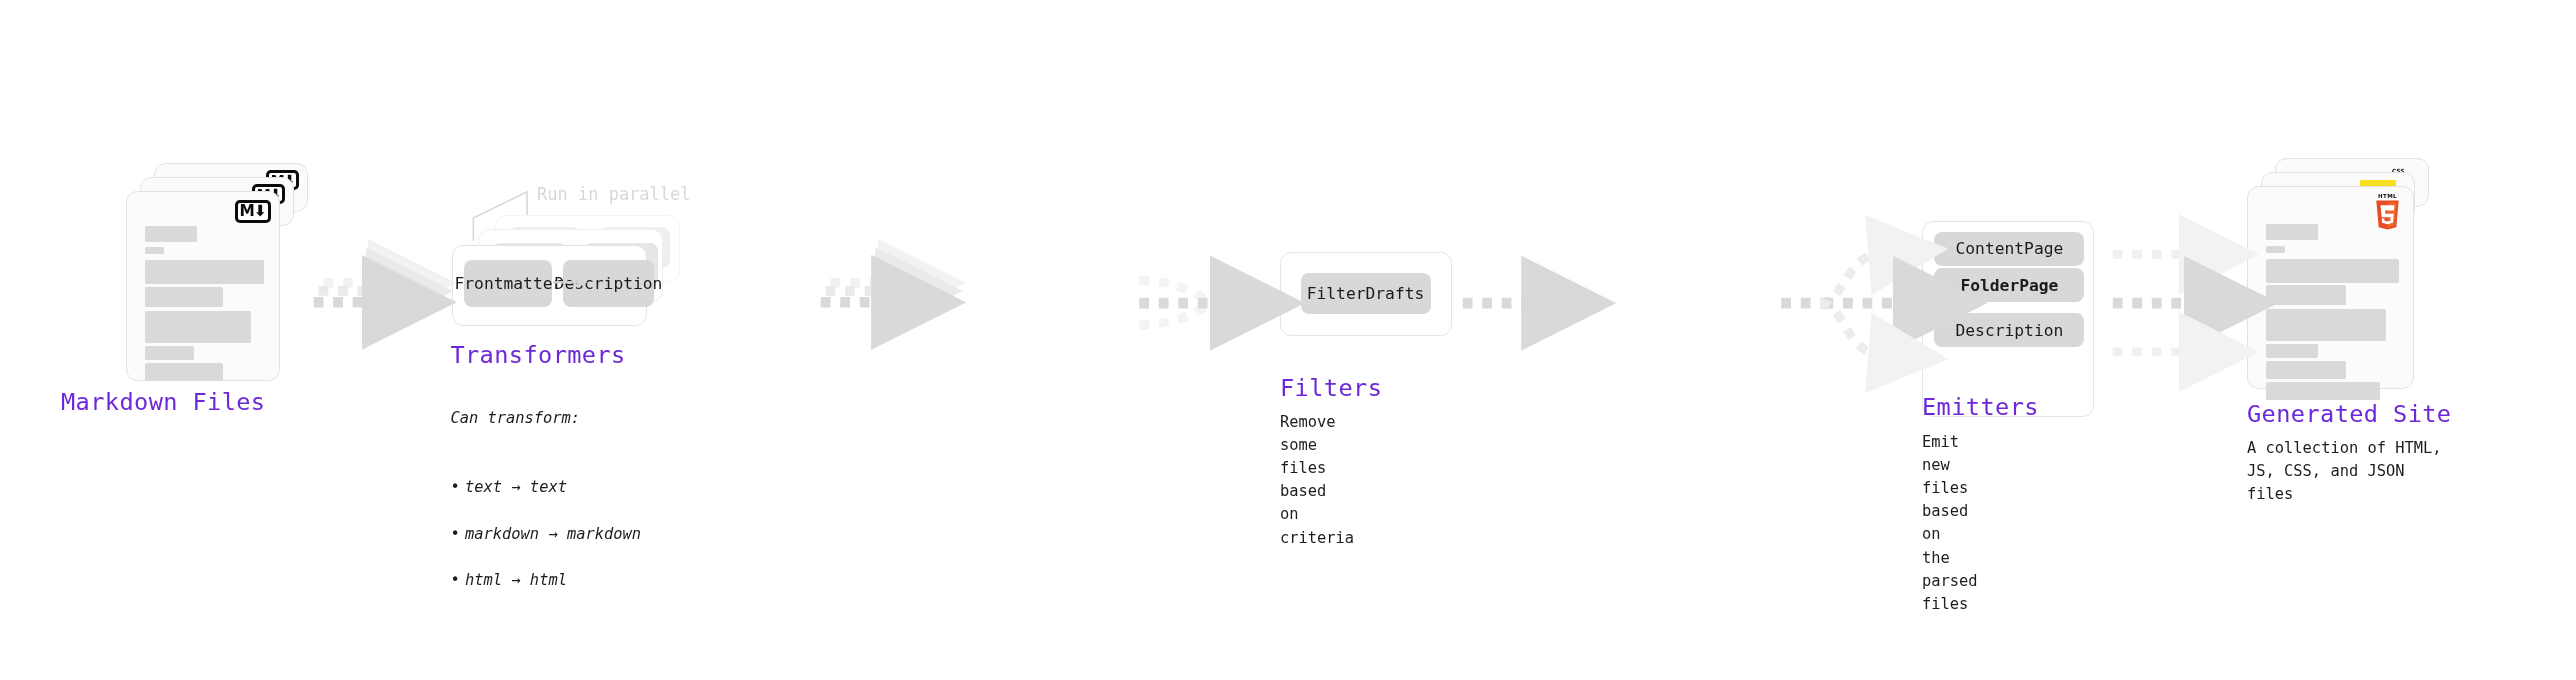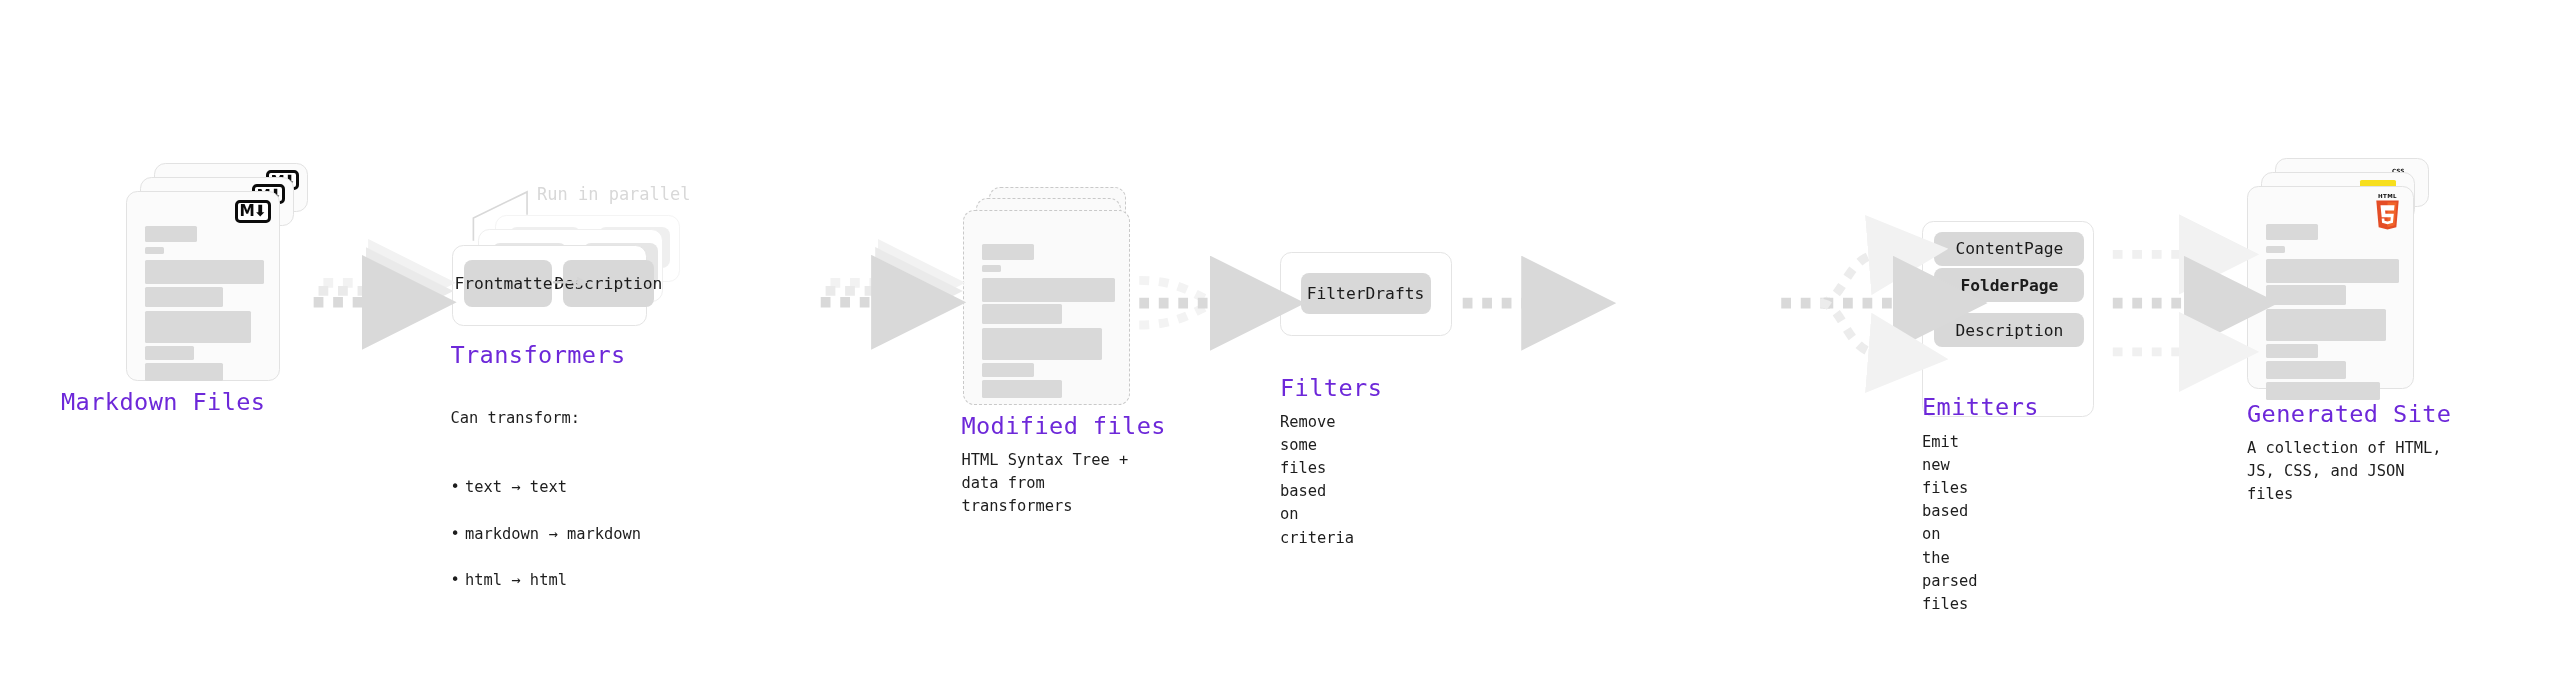--- a/index.html
+++ b/index.html
@@ -158,48 +158,30 @@
     <div class="groupbox" style="left:0px; top:50px; width:195px; height:81px;">
       <div class="chip" style="left:11.4px; top:14px; width:88px; height:47px; font-size:16.3px;">Frontmatter</div>
       <div class="chip" style="left:110px; top:14px; width:91px; height:47px; font-size:16.3px;">Description</div>
     </div>
     <svg class="ovl" width="260" height="146" style="left:0px; top:50px;" viewBox="0 0 320 180">
       <path d="M124,46 L160,46" stroke="#d4d4d4" stroke-width="3" fill="none"></path>
       <path d="M154,39 L167,46 L154,53 Z" fill="#d4d4d4"></path>
     </svg>
 
     <div class="caption" style="left:-1.6px; top:146px;">Transformers</div>
-    <div class="sub" style="left:-1.6px; top:189px;">
+    <div class="sub" style="left:-1.6px; top:189px;font-style:italic;">
       <div>Can transform:</div>
       <ul>
         <li>text → text</li>
         <li>markdown → markdown</li>
         <li>html → html</li>
       </ul>
     </div>
   </div>
 
-  <div class="node" style="left:963px; top:187px;">
-    <div class="stack" style="width:187px; height:219px;">
-      <div class="sheet dashed" style="left:26px; top:0px; width:137px; height:41px;"></div>
-      <div class="sheet dashed" style="left:13px; top:11.4px; width:145px; height:41px;"></div>
-      <div class="sheet dashed" style="left:0px; top:23px; width:167px; height:195px;">
-        <div class="skel" style="left:18px; top:32.5px;  width:52px;  height:16.3px;"></div>
-        <div class="skel" style="left:18px; top:54px;  width:18.7px;  height:6.5px;"></div>
-        <div class="skel" style="left:18px; top:67px;  width:133px; height:23.6px;"></div>
-        <div class="skel" style="left:18px; top:93px; width:80px;  height:19.5px;"></div>
-        <div class="skel" style="left:18px; top:117px; width:120px; height:32px;"></div>
-        <div class="skel" style="left:18px; top:152px; width:52px;  height:14px;"></div>
-        <div class="skel" style="left:18px; top:169px; width:80px;  height:18px;"></div>
-      </div>
-    </div>
-    <div class="caption" style="left:-1.6px; top:225px;">Modified files</div>
-    <div class="sub" style="left:-1.6px; top:262px;">HTML Syntax Tree +
-data from transformers</div>
-  </div>
 
   <div class="node" style="left:1280px; top:252px;">
     <div class="groupbox" style="left:0px; top:0px; width:172px; height:84px;">
       <div class="chip" style="left:19.5px; top:19.5px; width:130px; height:41px; font-size:16.3px;">FilterDrafts</div>
     </div>
     <div class="caption" style="left:0px; top:122px;">Filters</div>
     <div class="sub" style="left:0px; top:159px;">Remove some files based
 on criteria</div>
   </div>
 

